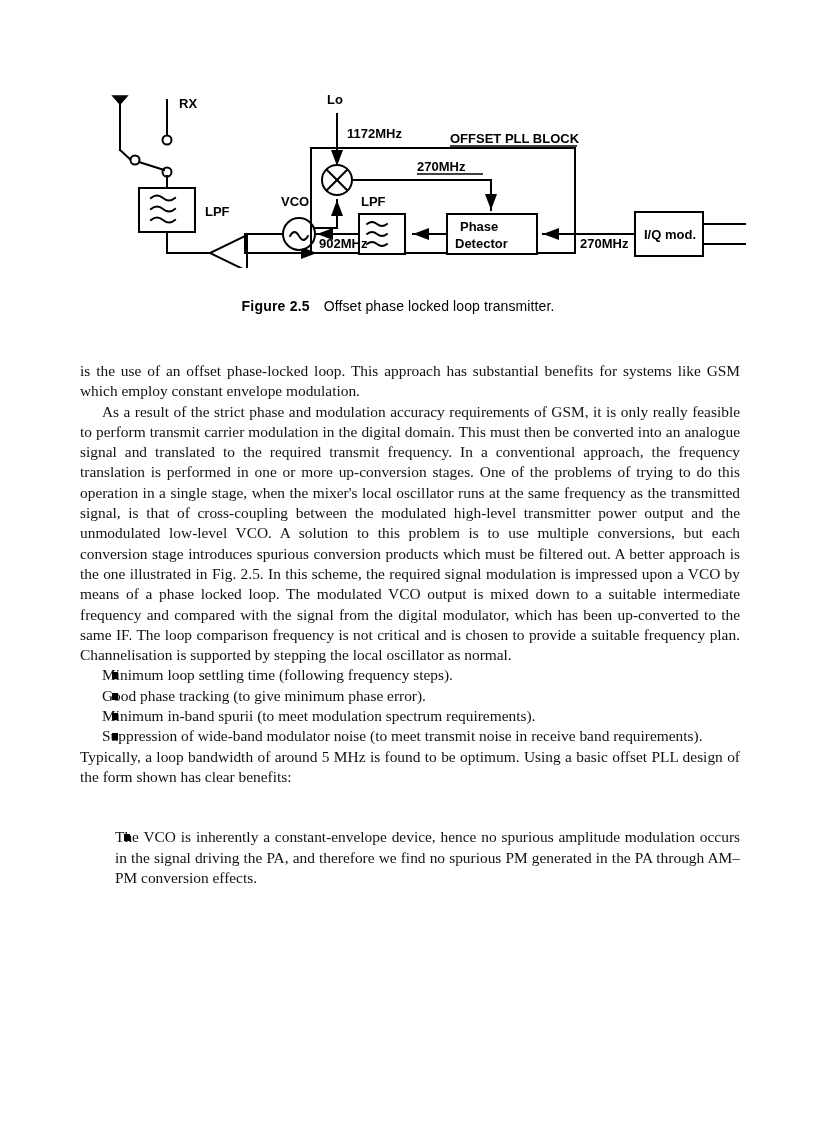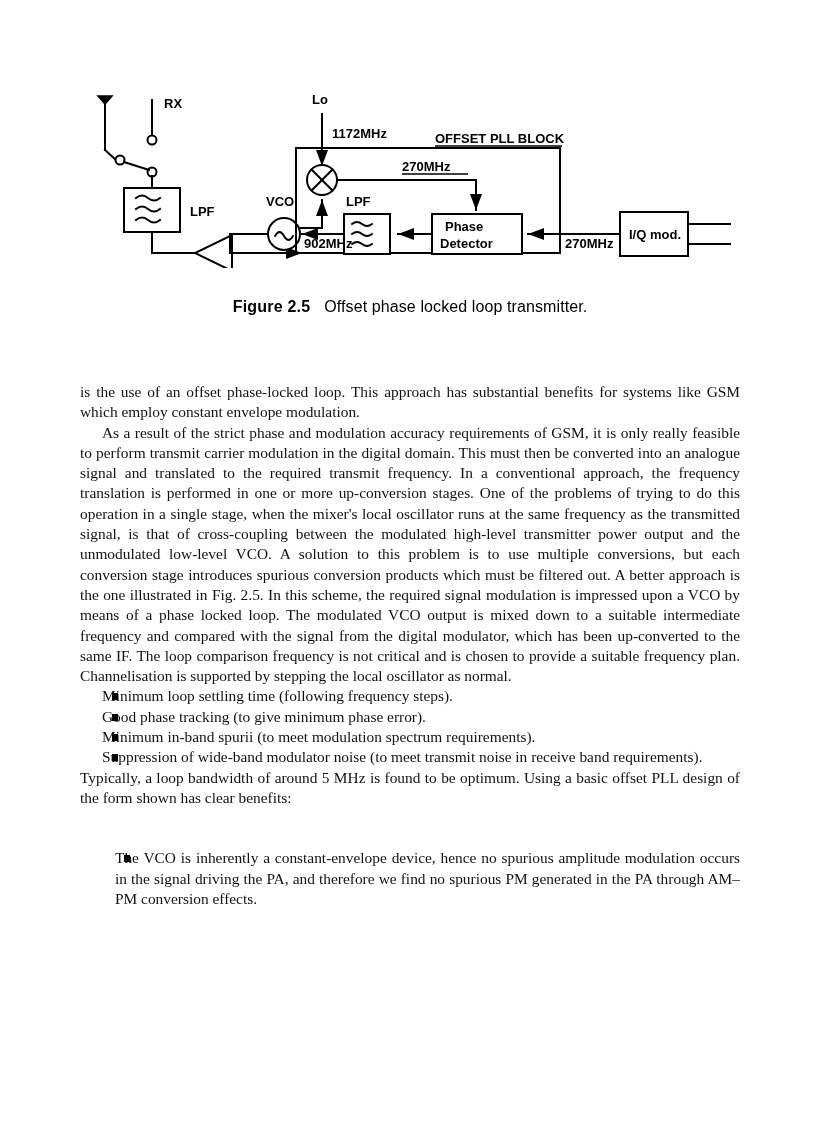--- a/index.html
+++ b/index.html
@@ -38,51 +38,51 @@
   }
   .running-head .title-text {
     font-variant: small-caps;
     letter-spacing: 0.4px;
   }
 
   
   #figure {
     position: absolute;
     top: 88px;
-    left: 80px;
+    left: 95px;
     width: 660px;
     height: 180px;
   }
   #figure svg {
     display: block;
   }
 
   .fig-caption {
     position: absolute;
     top: 298px;
-    left: 80px;
+    left: 68px;
     width: 660px;
     text-align: center;
     font-family: "Liberation Sans", sans-serif;
-    font-size: 16px;
+    font-size: 14px;
     color: #000;
   }
   .fig-caption .cap-label {
     font-weight: bold;
     letter-spacing: 0.2px;
   }
   .fig-caption .cap-text {
     margin-left: 14px;
     letter-spacing: 0.1px;
   }
 
   
   #body-text {
     position: absolute;
-    top: 382px;
+    top: 361px;
     left: 80px;
     width: 660px;
     font-family: "Liberation Serif", serif;
     font-size: 15.4px;
     line-height: 20.3px;
     text-align: justify;
     color: #111;
   }
   #body-text p {
     margin: 0;

